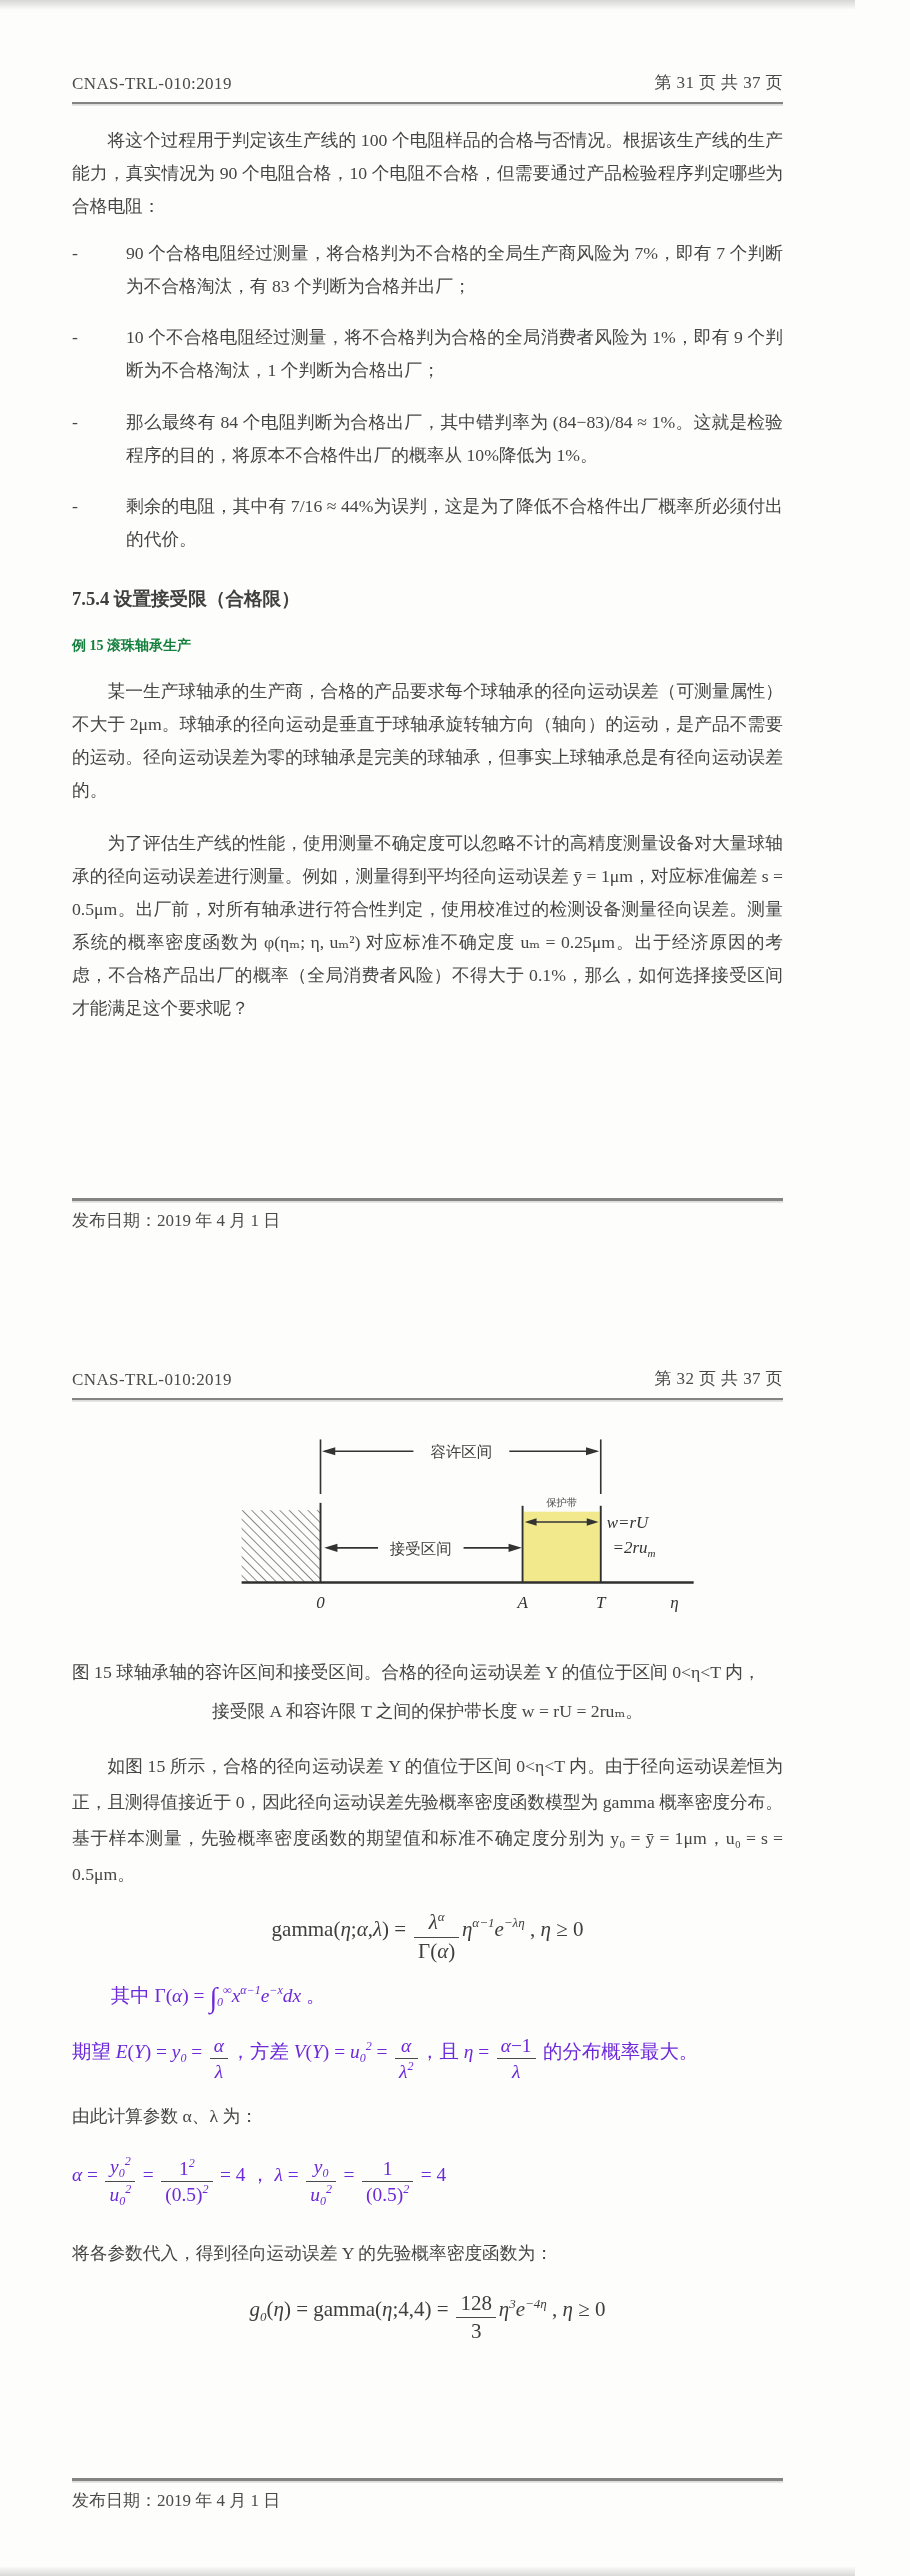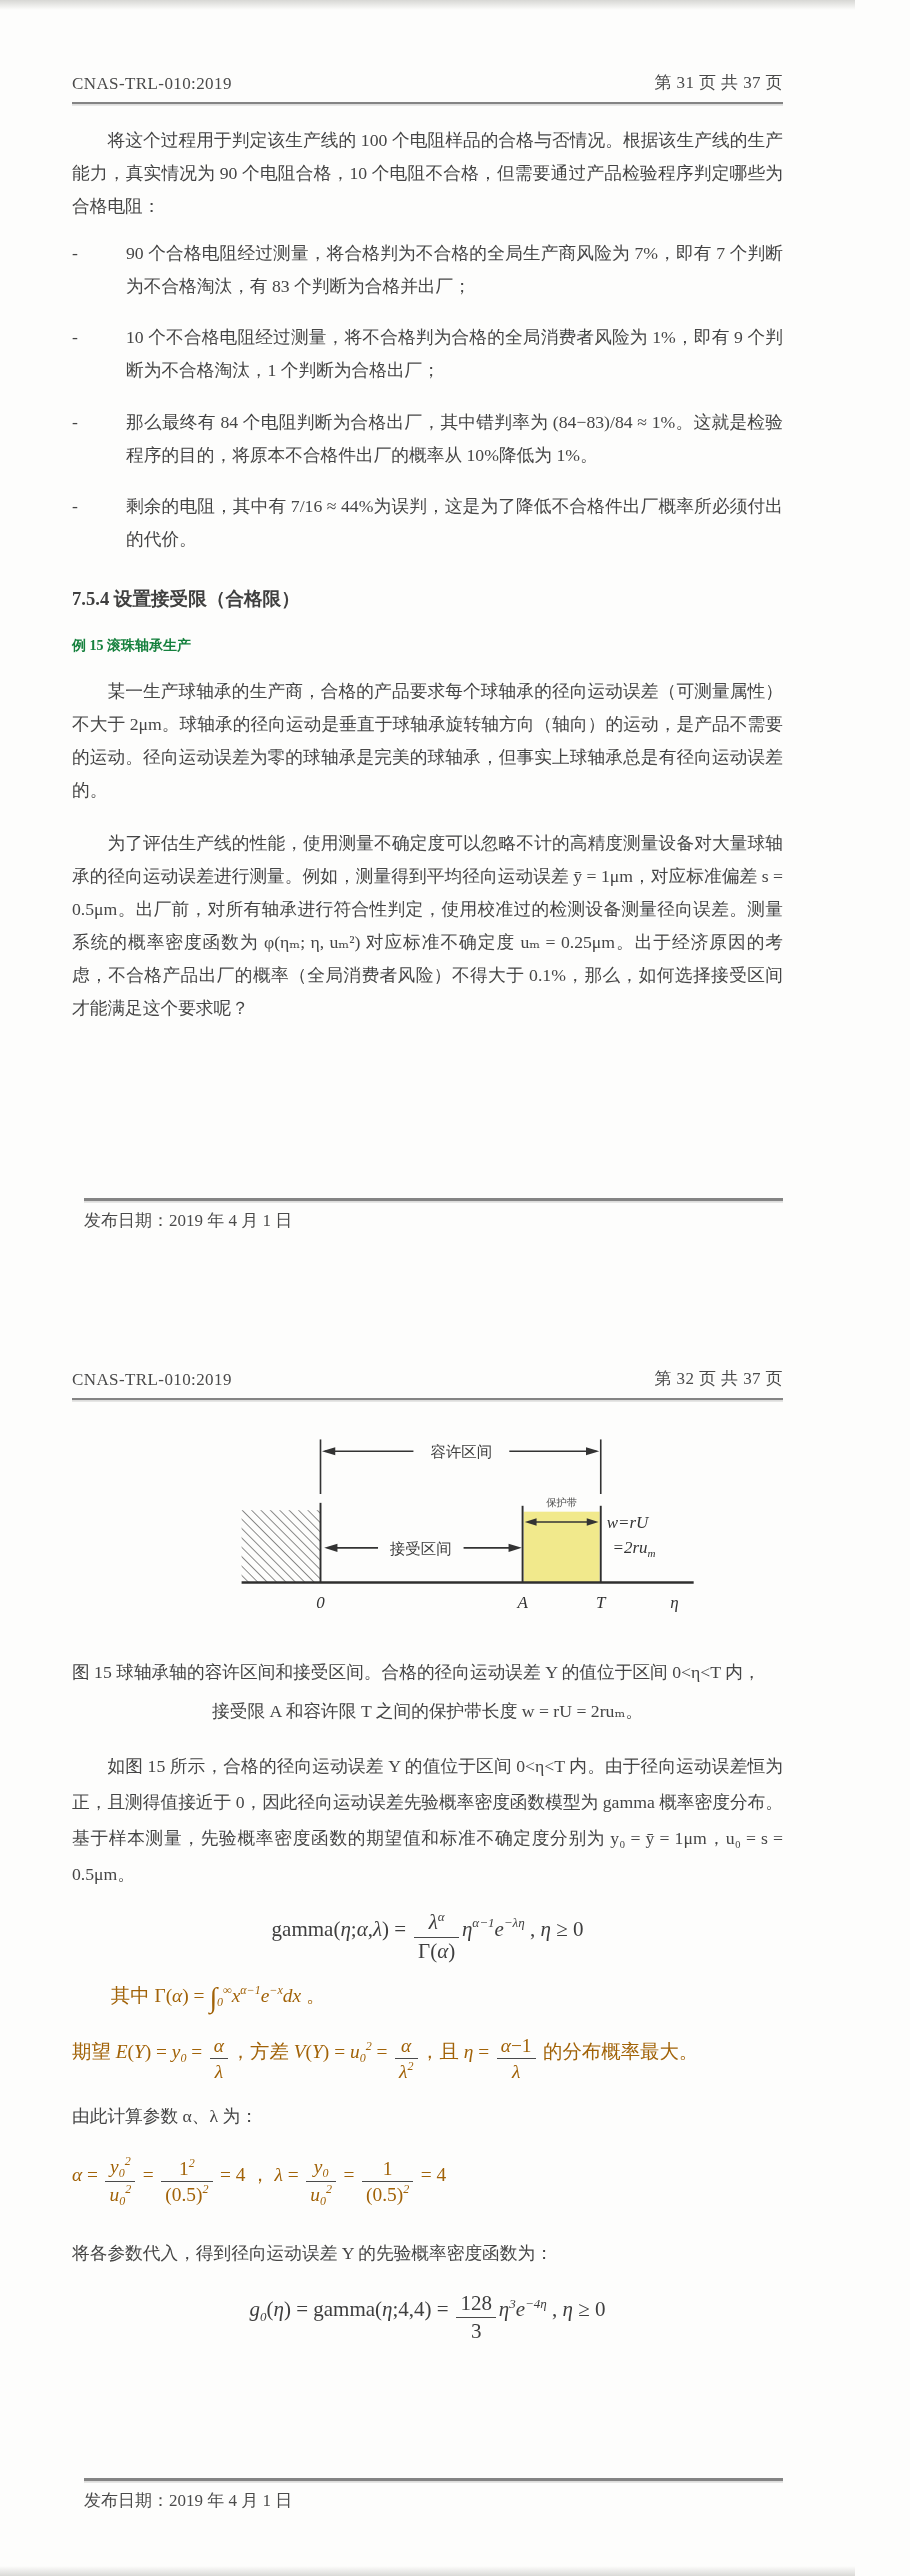--- a/index.html
+++ b/index.html
@@ -12,21 +12,21 @@
     background:linear-gradient(#d7d7d4,rgba(253,253,252,0));z-index:5;}
   .edge-bottom{position:absolute;bottom:0;left:0;width:100%;height:10px;
     background:linear-gradient(rgba(253,253,252,0),#d9d9d6);z-index:5;}
   .page{position:relative;padding:0 72px;box-sizing:border-box;}
   #page-31{height:1296px;}
   #page-32{height:1280px;}
   .pg-header{display:flex;justify-content:space-between;align-items:flex-end;
     padding-top:71px;font-size:17px;color:#4a4a4a;letter-spacing:0.4px;}
   .pg-rule{height:2.5px;background:#848484;margin-top:7.6px;
     box-shadow:0 1.7px 0 rgba(160,160,160,.35);}
-  .pg-footer{position:absolute;left:84px;right:72px;bottom:64px;}
+  .pg-footer{position:absolute;left:72px;right:72px;bottom:64px;}
   .pg-footer .pg-rule{margin-top:0;margin-bottom:8.4px;}
   .pg-footer .release{font-size:17px;color:#4a4a4a;}
   .para{font-size:17.7px;line-height:33px;text-align:justify;margin:0;}
   .indent{text-indent:2em;}
   #page-31 .content{margin-top:20px;}
   .bullets{margin-top:13.5px;}
   .bullet{display:flex;margin-bottom:18.6px;}
   .bullet .marker{width:54px;flex:0 0 54px;font-size:17.7px;line-height:33px;}
   .bullet .btext{flex:1;font-size:17.7px;line-height:33px;text-align:justify;}
   .sec-heading{font-size:18.6px;font-weight:bold;color:#3f3f3f;margin:30px 0 0 0;}
@@ -40,21 +40,21 @@
   .svg-cjk{font-size:21px;fill:#3d3d3d;font-family:"Liberation Serif","DejaVu Serif",serif;}
   .svg-cjk-sm{font-size:14px;fill:#4a4a4a;font-family:"Liberation Serif","DejaVu Serif",serif;}
   .svg-math{font-style:italic;font-size:23px;fill:#333;
     font-family:"Liberation Serif","DejaVu Serif",serif;}
   .svg-math-sm{font-style:italic;font-size:15px;fill:#333;
     font-family:"Liberation Serif","DejaVu Serif",serif;}
   .caption{margin-top:32px;font-size:17.7px;line-height:39px;}
   .caption .cap2{text-align:center;}
   
   .formula-line{text-align:center;font-size:21px;color:#3e3e3e;margin:17px 0;}
-  .formula-left{font-size:19.4px;color:#a16207;margin:11.8px 0;}
+  .formula-left{font-size:19.4px;color:#6d28d9;margin:11.8px 0;}
   .mi{font-style:italic;}
   .mu{font-style:normal;text-align:right;}
   .msup{font-size:.62em;vertical-align:.65em;font-style:italic;}
   .msub{font-size:.62em;vertical-align:-.35em;font-style:italic;}
   .mbig{font-size:1.45em;vertical-align:-.18em;}
   .frac{display:inline-block;vertical-align:-1.05em;text-align:center;
     margin:0 2.5px;line-height:1.3;}
   .frac .num{display:block;border-bottom:1.3px solid #4a4a4a;padding:0 4.2px;}
   .frac .den{display:block;padding:0 4.2px;}
 </style>

